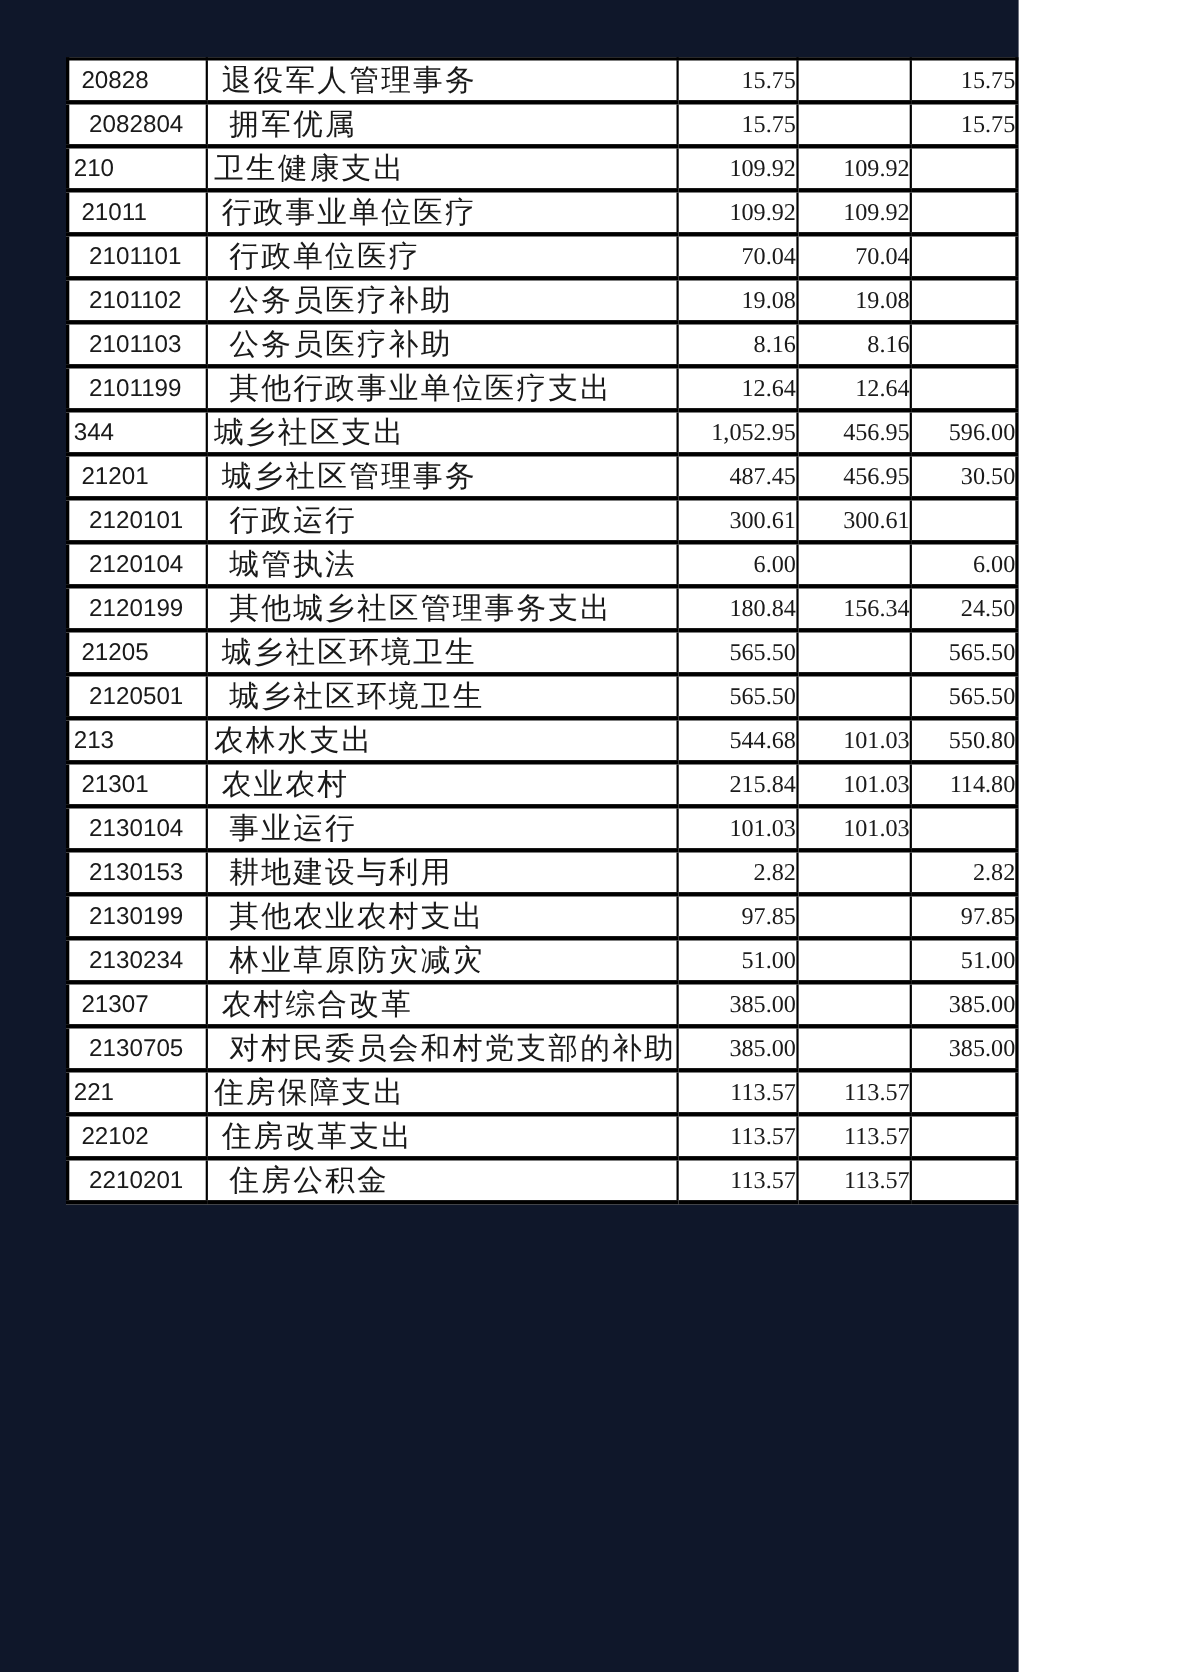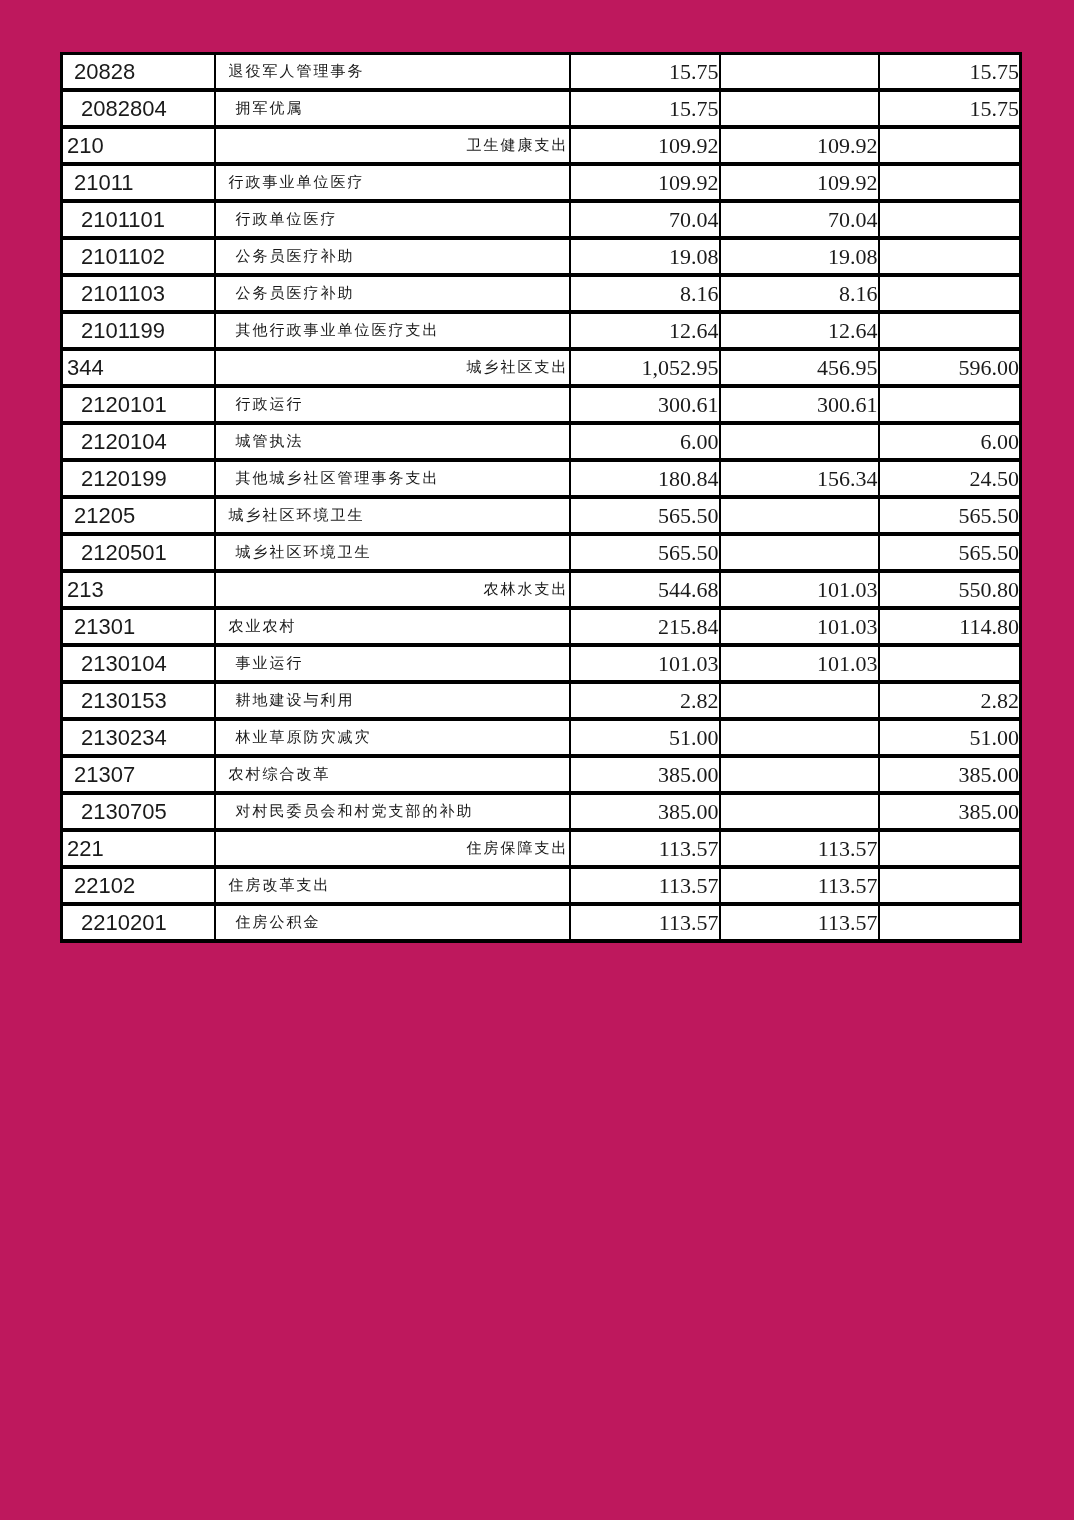--- a/index.html
+++ b/index.html
@@ -2,23 +2,23 @@
 <html><head>
 <meta charset="utf-8">
 <style>
   html, body {
     margin: 0;
     padding: 0;
     background: #ffffff;
   }
   .page {
     position: relative;
-    width: 1074px;
+    width: 926px;
     height: 1520px;
-    background: #be185d;
+    background: #0f172a;
     overflow: hidden;
   }
   table.budget {
     position: absolute;
     left: 60px;
     top: 52px;
     border-collapse: collapse;
     table-layout: fixed;
     border: 3px solid #000000;
     background: #ffffff;
@@ -35,34 +35,34 @@
     overflow: hidden;
     white-space: nowrap;
   }
   td.code {
     font-family: "Liberation Sans", "DejaVu Sans", sans-serif;
     font-size: 22px;
     text-align: left;
   }
   td.name {
     font-family: "Liberation Serif", "DejaVu Serif", serif;
-    font-size: 15px;
+    font-size: 27px;
     letter-spacing: 2px;
     text-align: left;
   }
   td.num {
     font-family: "Liberation Serif", "DejaVu Serif", serif;
     font-size: 22px;
     text-align: right;
     padding-right: 5px;
   }
   td.code.lvl1 { padding-left: 4px; }
   td.code.lvl2 { padding-left: 11px; }
   td.code.lvl3 { padding-left: 18px; }
-  td.name.lvl1 { padding-left: 6px; text-align: right; }
+  td.name.lvl1 { padding-left: 6px; }
   td.name.lvl2 { padding-left: 13px; }
   td.name.lvl3 { padding-left: 20px; }
 </style>
 </head>
 <body>
 
 <div class="page">
   <table class="budget">
     <colgroup>
       <col style="width:153px">
@@ -129,20 +129,27 @@
           <td class="num"></td>
         </tr>
         <tr>
           <td class="code lvl1">344</td>
           <td class="name lvl1">城乡社区支出</td>
           <td class="num">1,052.95</td>
           <td class="num">456.95</td>
           <td class="num">596.00</td>
         </tr>
         <tr>
+          <td class="code lvl2">21201</td>
+          <td class="name lvl2">城乡社区管理事务</td>
+          <td class="num">487.45</td>
+          <td class="num">456.95</td>
+          <td class="num">30.50</td>
+        </tr>
+        <tr>
           <td class="code lvl3">2120101</td>
           <td class="name lvl3">行政运行</td>
           <td class="num">300.61</td>
           <td class="num">300.61</td>
           <td class="num"></td>
         </tr>
         <tr>
           <td class="code lvl3">2120104</td>
           <td class="name lvl3">城管执法</td>
           <td class="num">6.00</td>
@@ -192,20 +199,27 @@
           <td class="num"></td>
         </tr>
         <tr>
           <td class="code lvl3">2130153</td>
           <td class="name lvl3">耕地建设与利用</td>
           <td class="num">2.82</td>
           <td class="num"></td>
           <td class="num">2.82</td>
         </tr>
         <tr>
+          <td class="code lvl3">2130199</td>
+          <td class="name lvl3">其他农业农村支出</td>
+          <td class="num">97.85</td>
+          <td class="num"></td>
+          <td class="num">97.85</td>
+        </tr>
+        <tr>
           <td class="code lvl3">2130234</td>
           <td class="name lvl3">林业草原防灾减灾</td>
           <td class="num">51.00</td>
           <td class="num"></td>
           <td class="num">51.00</td>
         </tr>
         <tr>
           <td class="code lvl2">21307</td>
           <td class="name lvl2">农村综合改革</td>
           <td class="num">385.00</td>

